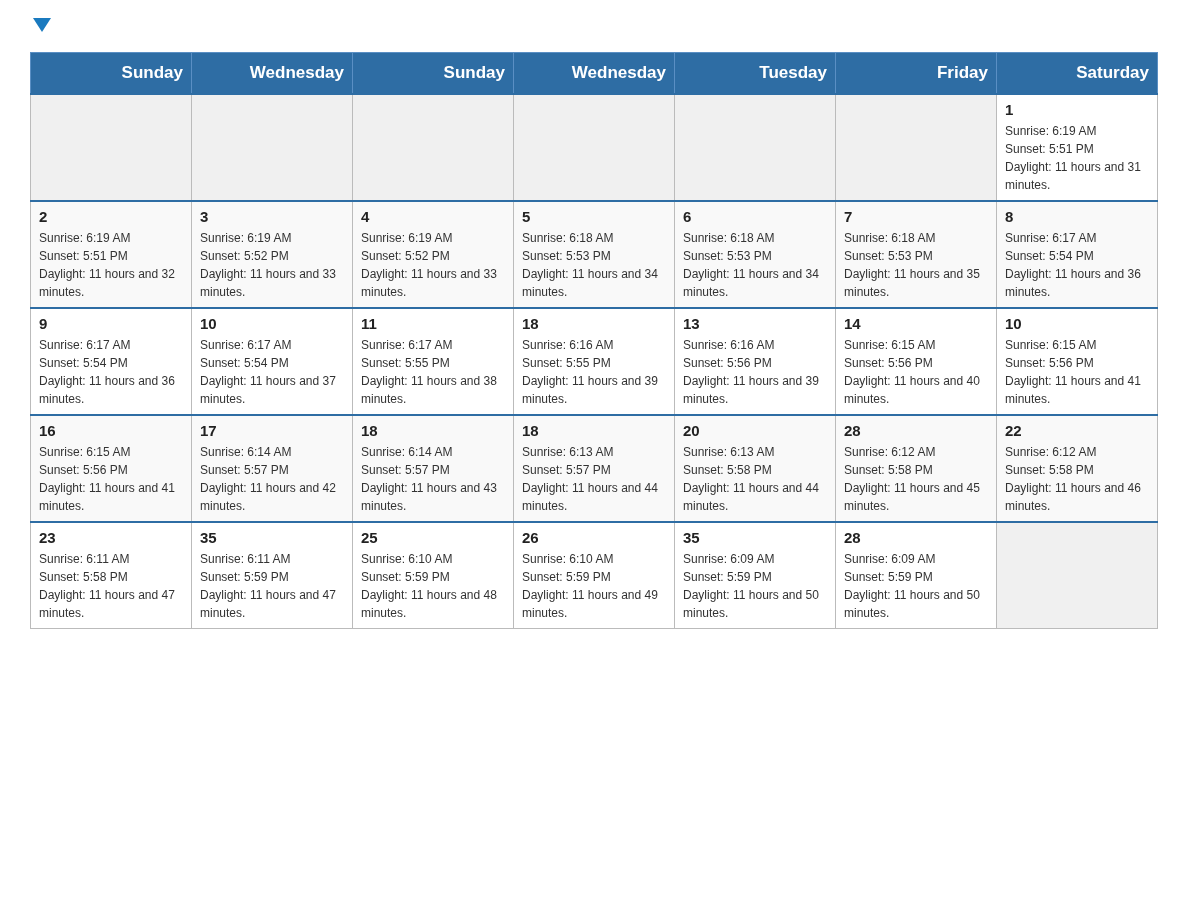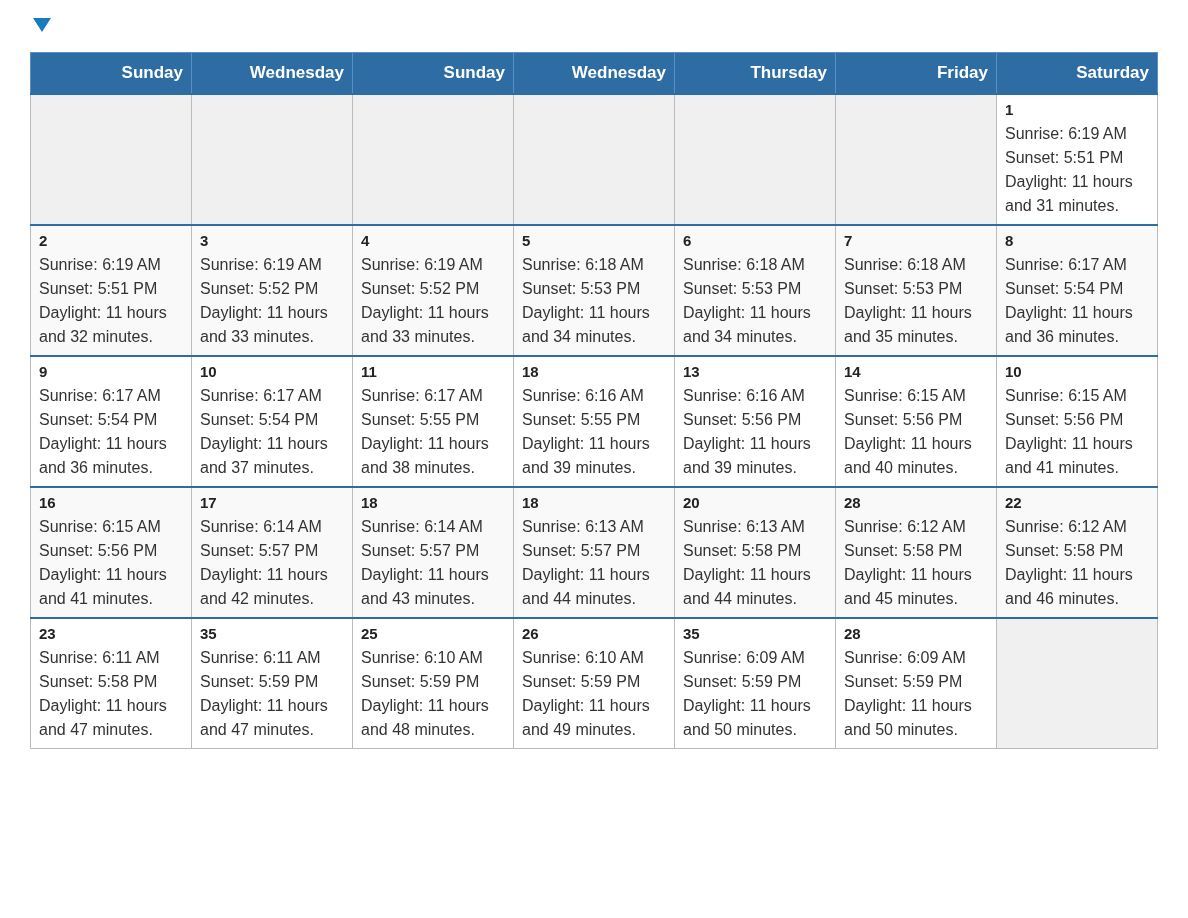--- a/index.html
+++ b/index.html
@@ -69,21 +69,21 @@
       background: #f0f0f0;
     }
     .day-number {
       font-size: 15px;
       font-weight: bold;
       color: #222;
       display: block;
       margin-bottom: 4px;
     }
     .day-info {
-      font-size: 16px;
+      font-size: 12px;
       color: #333;
       line-height: 1.5;
     }
     .row-week td {
       border-top: 2px solid #2e6da4;
     }
     .logo-wrapper {
       display: flex;
       flex-direction: column;
       align-items: flex-start;
@@ -124,21 +124,21 @@
   </div>
 </div>
 
 <table class="calendar">
   <thead>
     <tr>
     <th>Sunday</th>
         <th>Wednesday</th>
         <th>Sunday</th>
         <th>Wednesday</th>
-        <th>Thursday</th>
+        <th>Tuesday</th>
         <th>Friday</th>
         <th>Saturday</th>
       </tr>
   </thead>
   <tbody id="calendar-body">
   <tr class="row-week">
         <td class="empty"></td>
         <td class="empty"></td>
         <td class="empty"></td>
         <td class="empty"></td>

